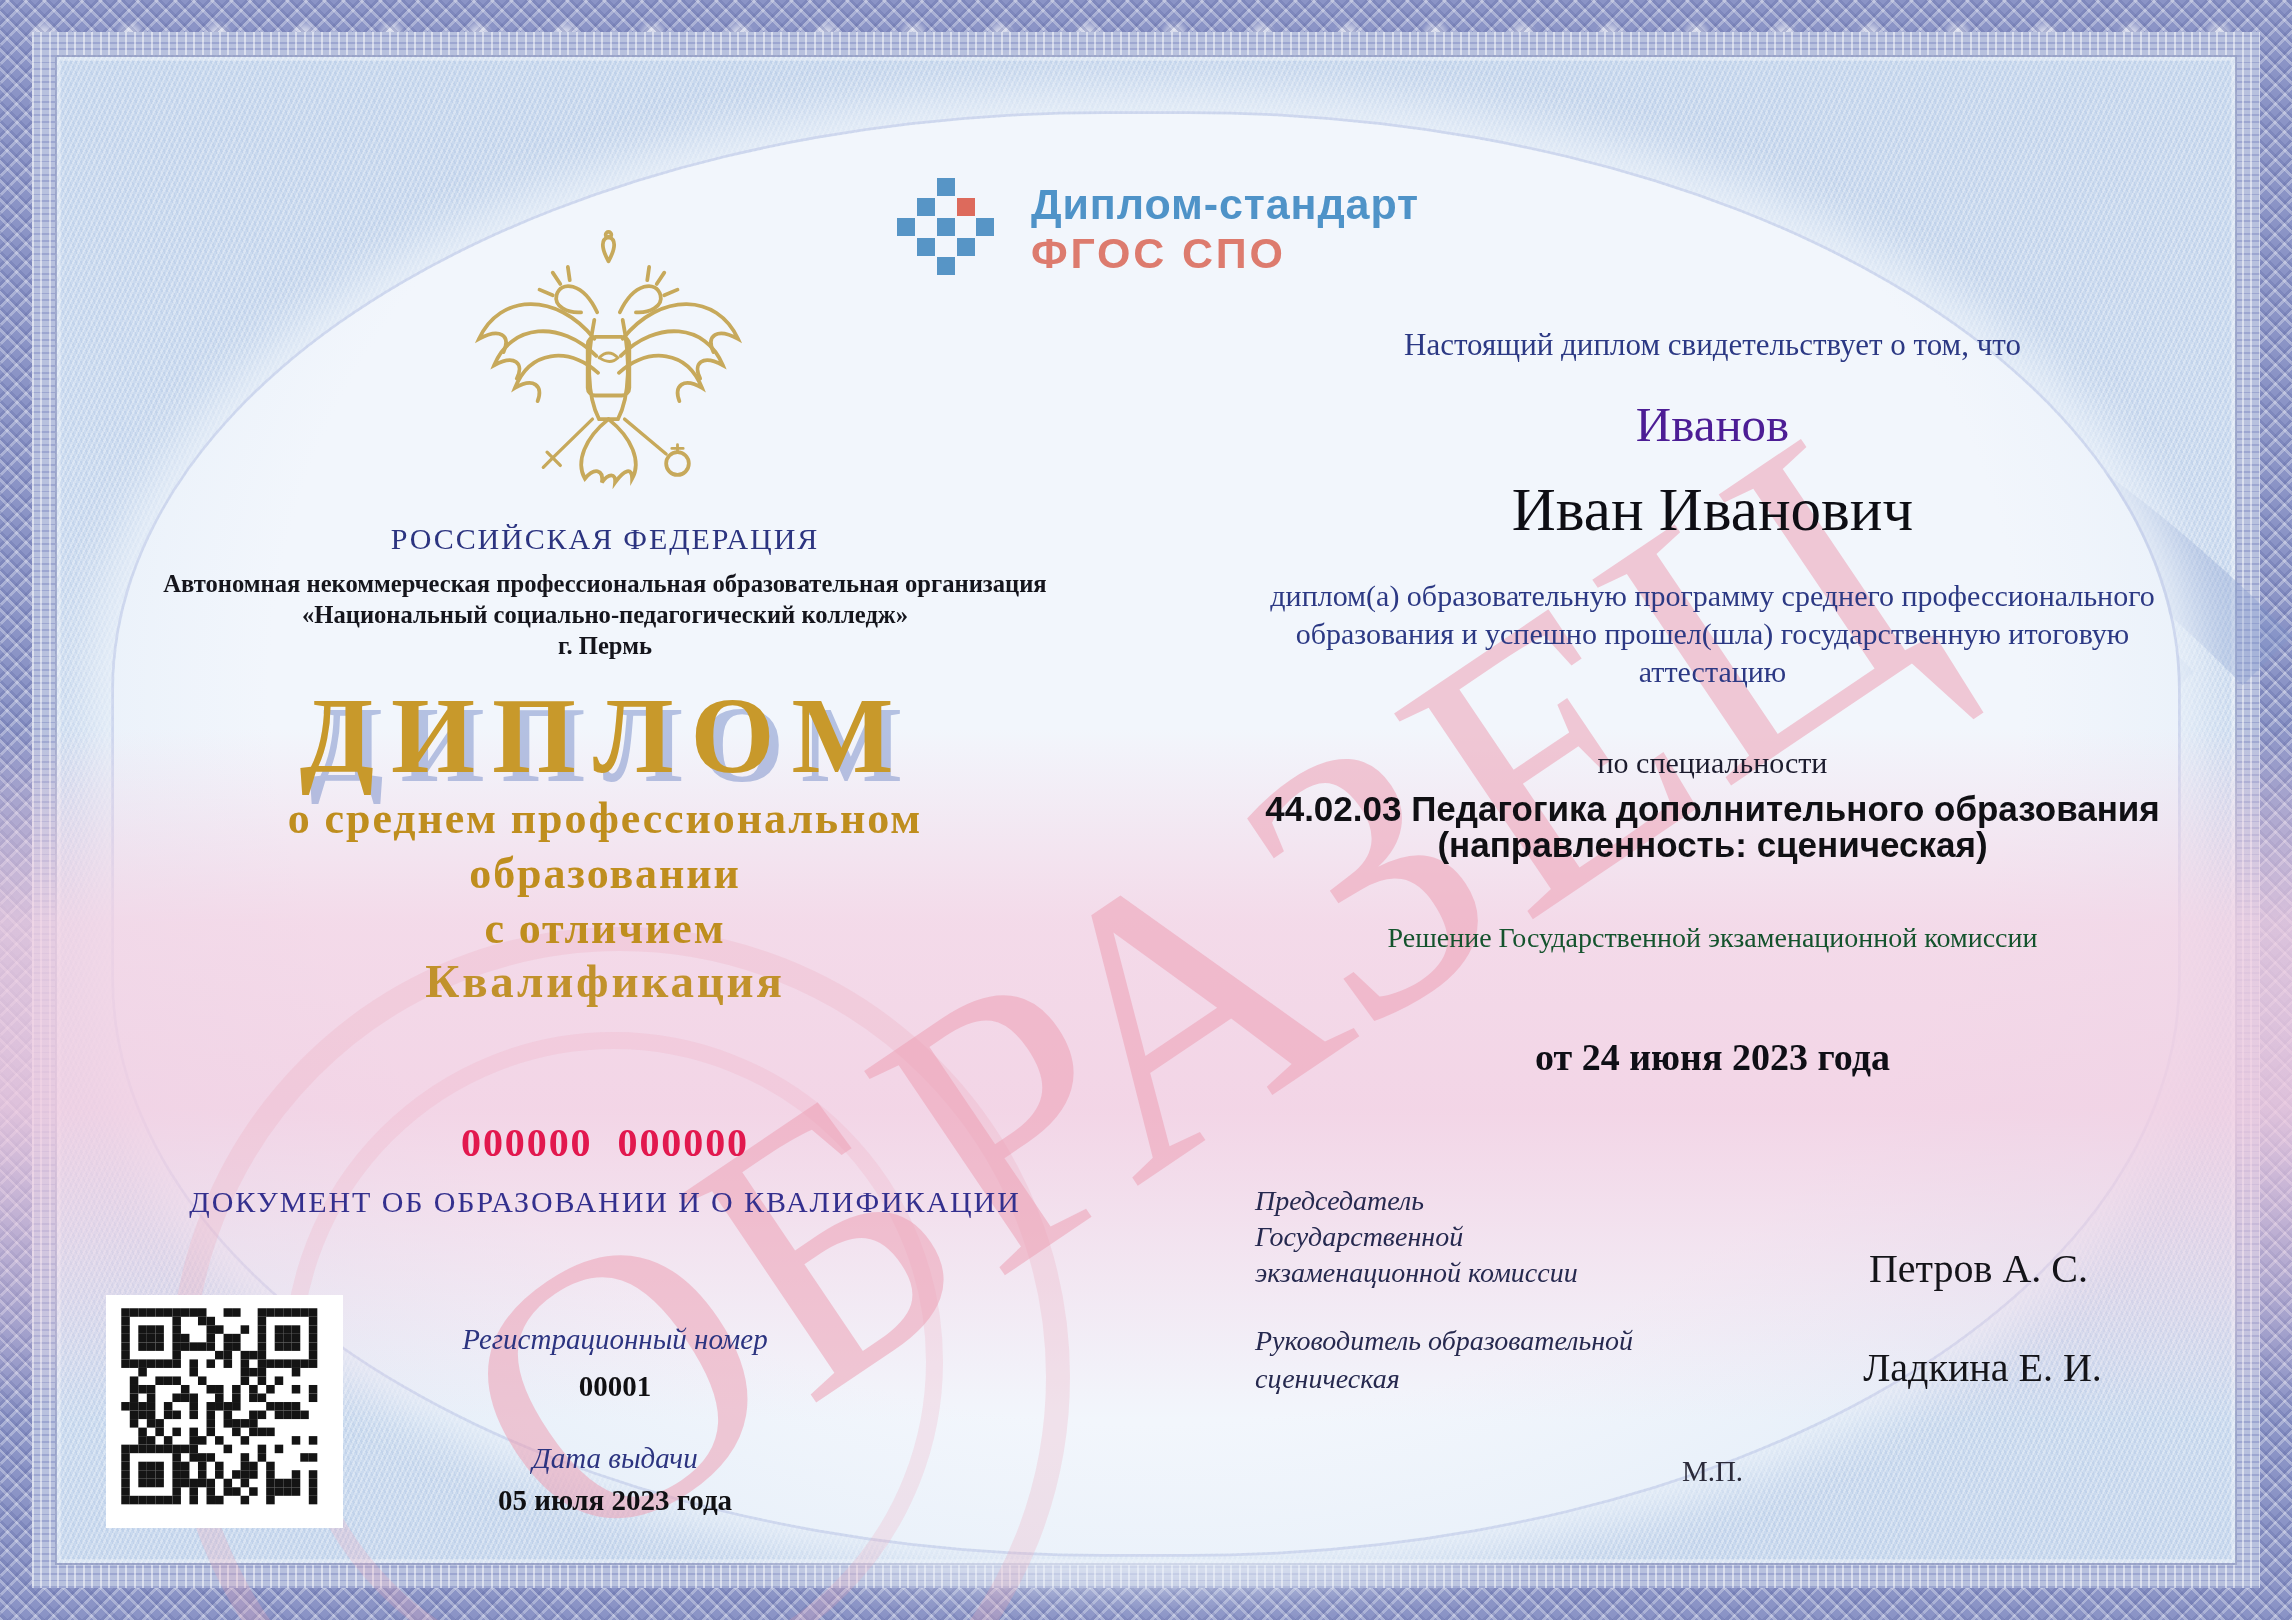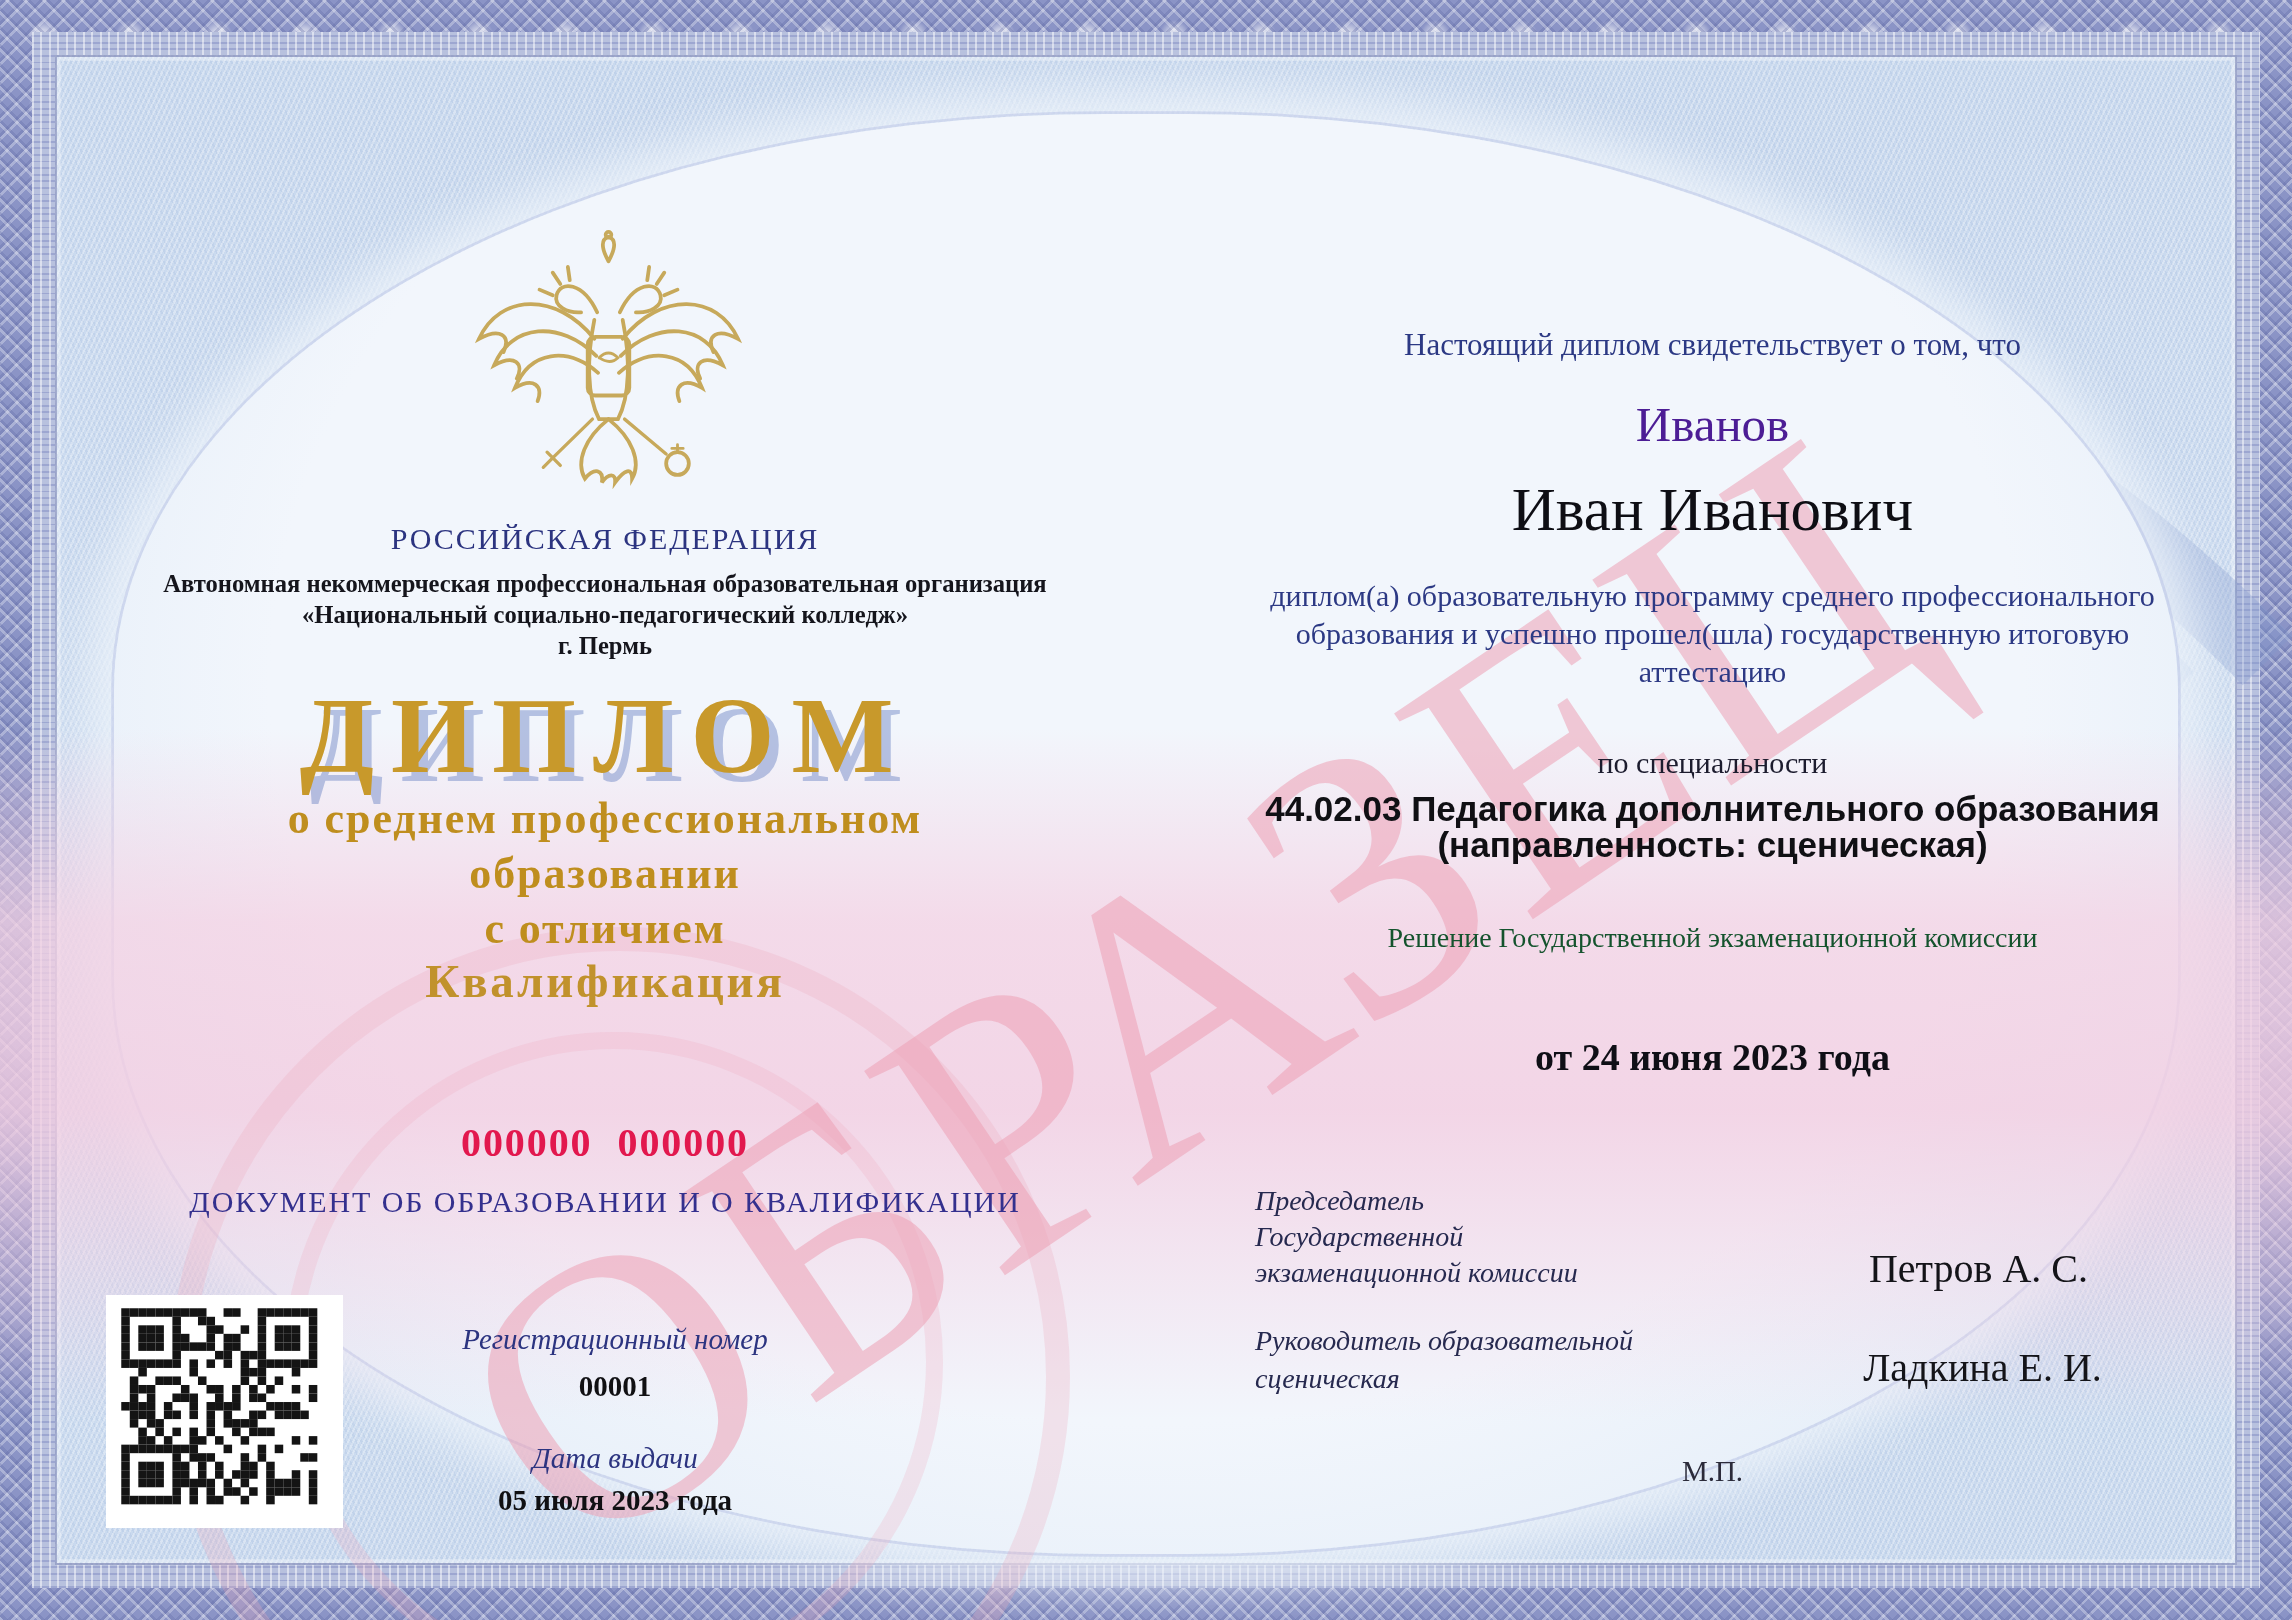--- a/index.html
+++ b/index.html
@@ -99,20 +99,35 @@
     <div class="abs arch1" style="position:absolute;"></div>
     <div class="abs arch2"></div>
   </div>
   <div class="abs oval"></div>
   <div class="abs pink-band"></div>
   <div class="abs rosette1"></div>
   <div class="abs rosette2"></div>
 
   <div class="abs watermark">ОБРАЗЕЦ</div>
 
+  <div class="abs" style="left:897px;top:178px;width:568px;height:114px;">
+    <div style="position:absolute;left:0;top:0;width:99px;height:99px;">
+      <div class="logo-sq" style="left:40px;top:0;"></div>
+      <div class="logo-sq" style="left:20px;top:20px;"></div>
+      <div class="logo-sq red" style="left:60px;top:20px;"></div>
+      <div class="logo-sq" style="left:0;top:40px;"></div>
+      <div class="logo-sq" style="left:40px;top:40px;"></div>
+      <div class="logo-sq" style="left:79px;top:40px;"></div>
+      <div class="logo-sq" style="left:20px;top:60px;"></div>
+      <div class="logo-sq" style="left:60px;top:60px;"></div>
+      <div class="logo-sq" style="left:40px;top:79px;"></div>
+    </div>
+    <div class="abs logo-text1" style="left:134px;top:1.9px;">Диплом-стандарт</div>
+    <div class="abs logo-text2" style="left:134px;top:51px;">ФГОС СПО</div>
+  </div>
 
   <svg class="abs" style="left:462px;top:225px;" width="293" height="289" viewBox="0 0 310 305">
     <g fill="none" stroke="#c3a14a" stroke-width="4" opacity="0.9" stroke-linecap="round">
 
       <path d="M155,38 q-12,-22 0,-26 q12,4 0,26"></path>
       <circle cx="155" cy="10" r="3"></circle>
 
       <path d="M143,92 C128,60 104,58 100,74 C97,86 112,93 126,92"></path>
       <path d="M167,92 C182,60 206,58 210,74 C213,86 198,93 184,92"></path>
       <path d="M104,62 l-8,-12 M114,58 l-2,-14 M96,74 l-14,-6"></path>

